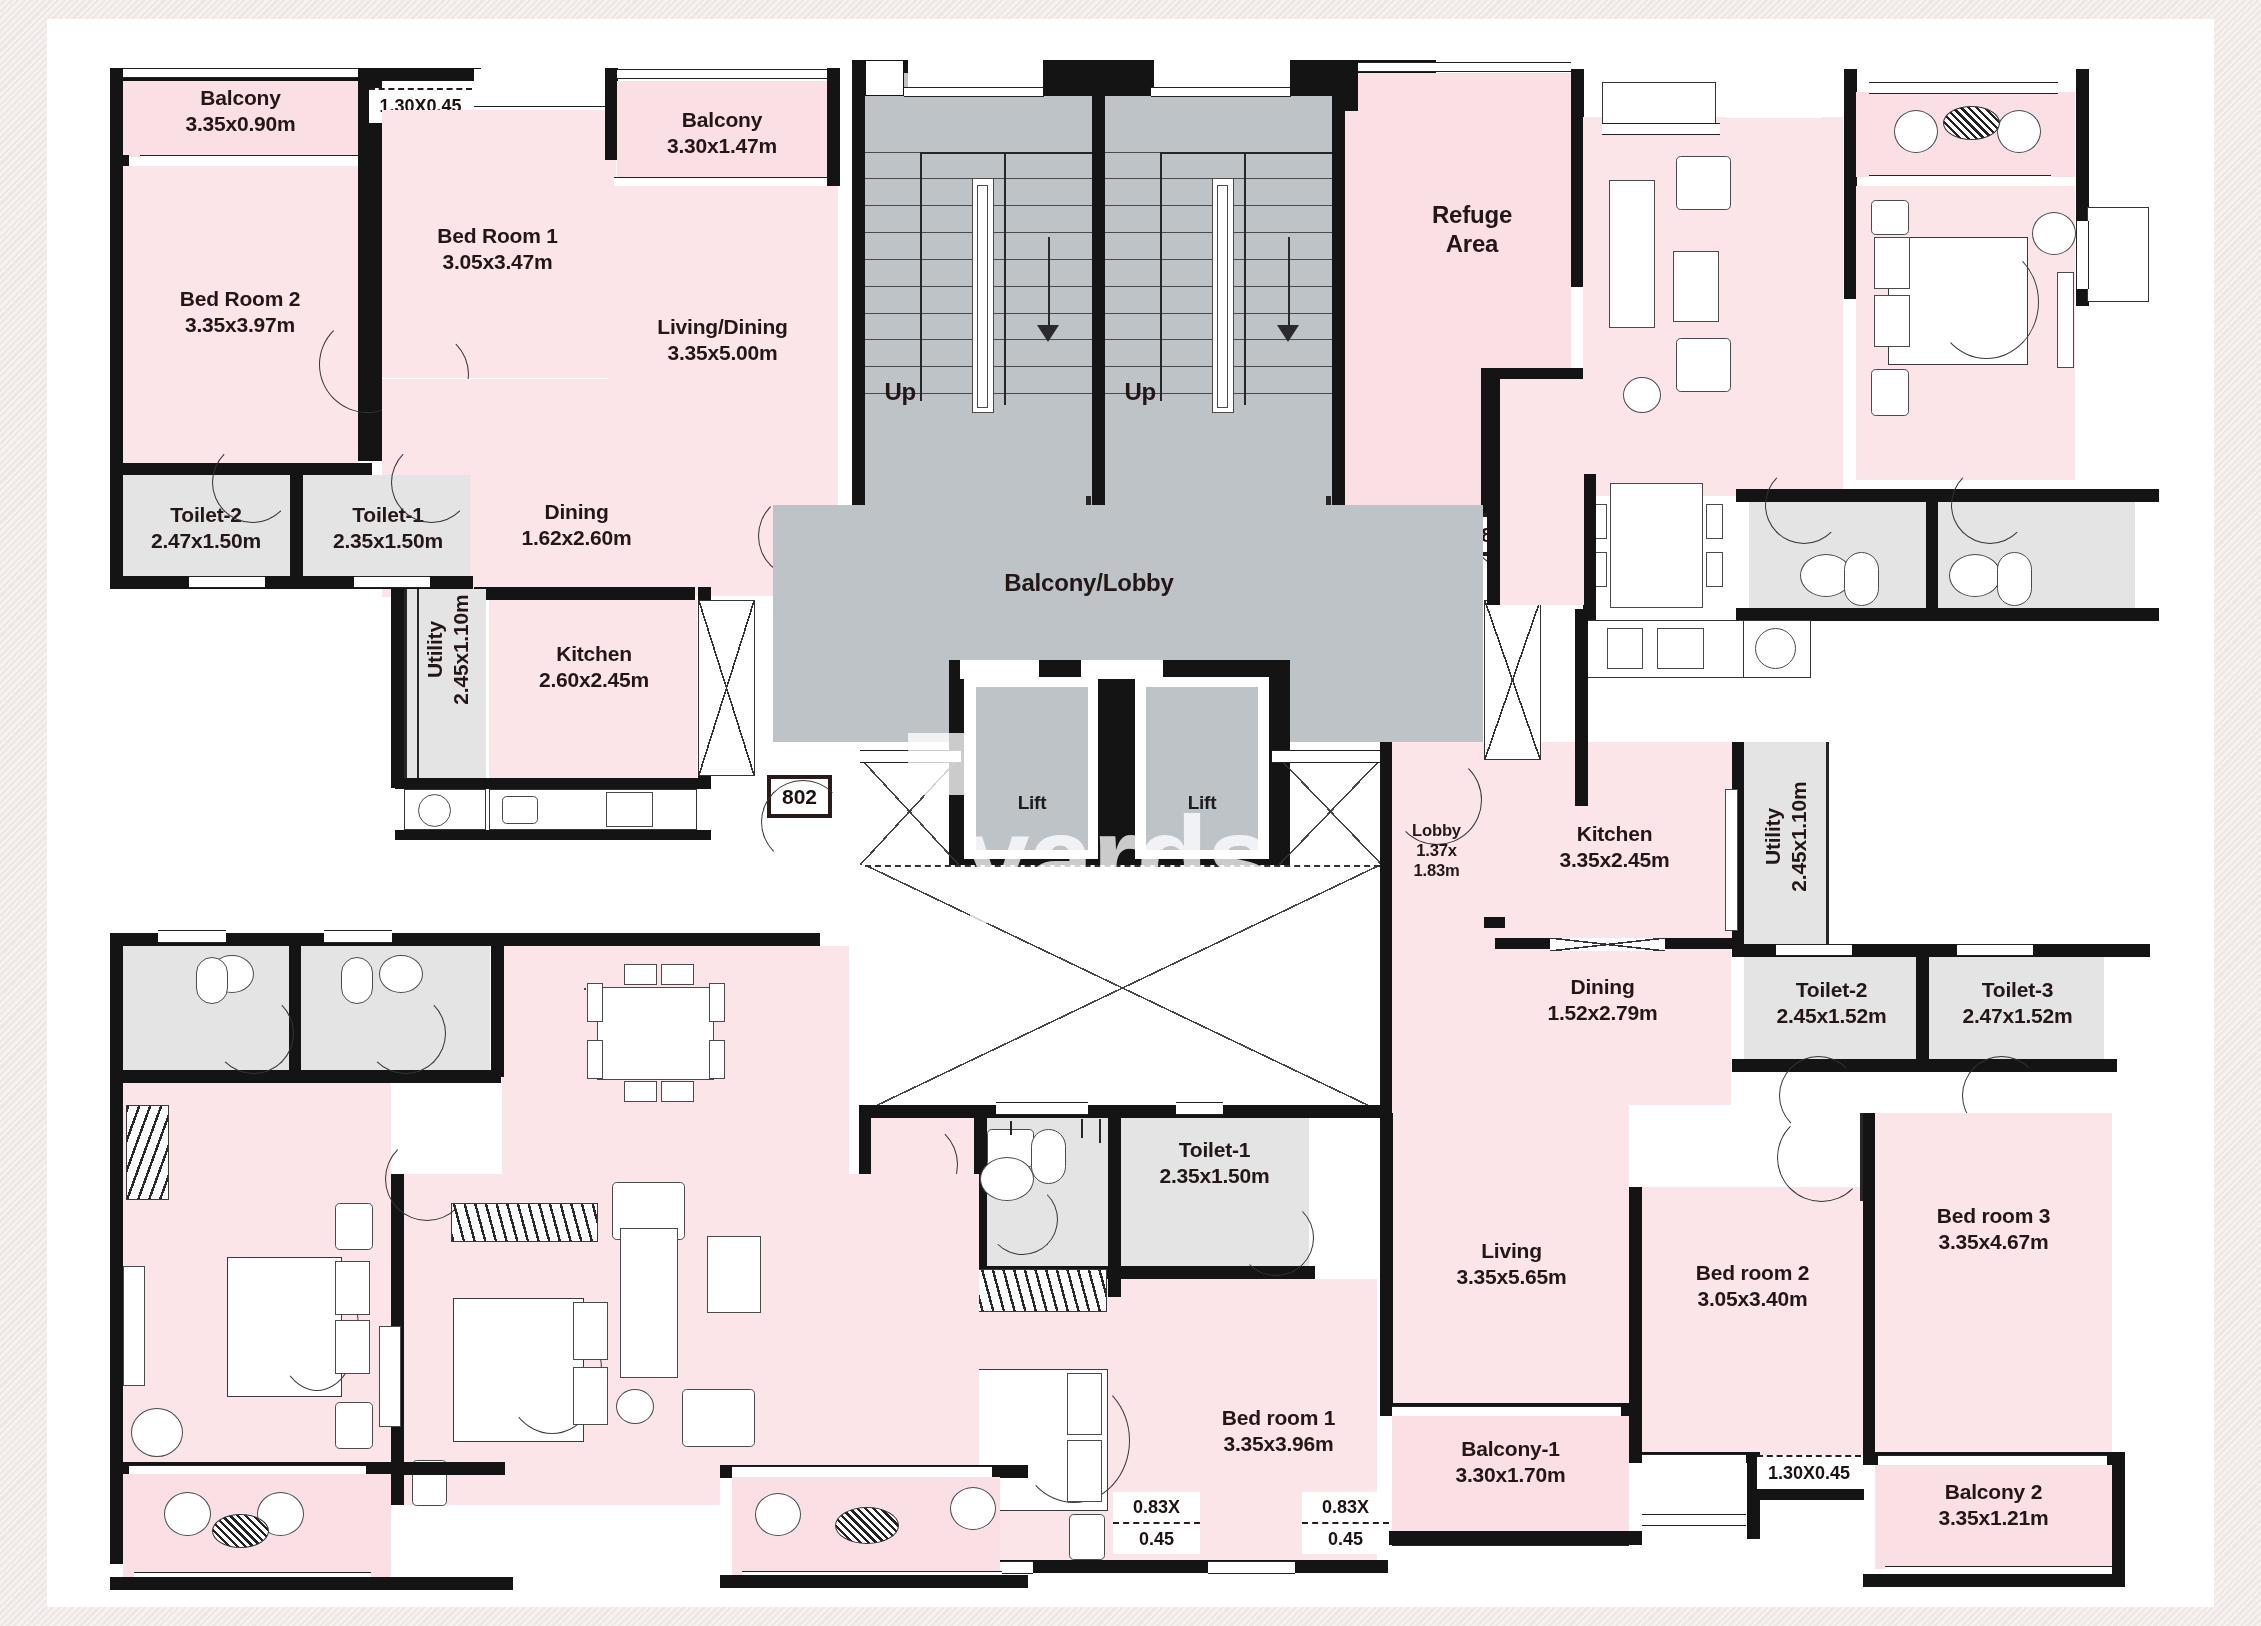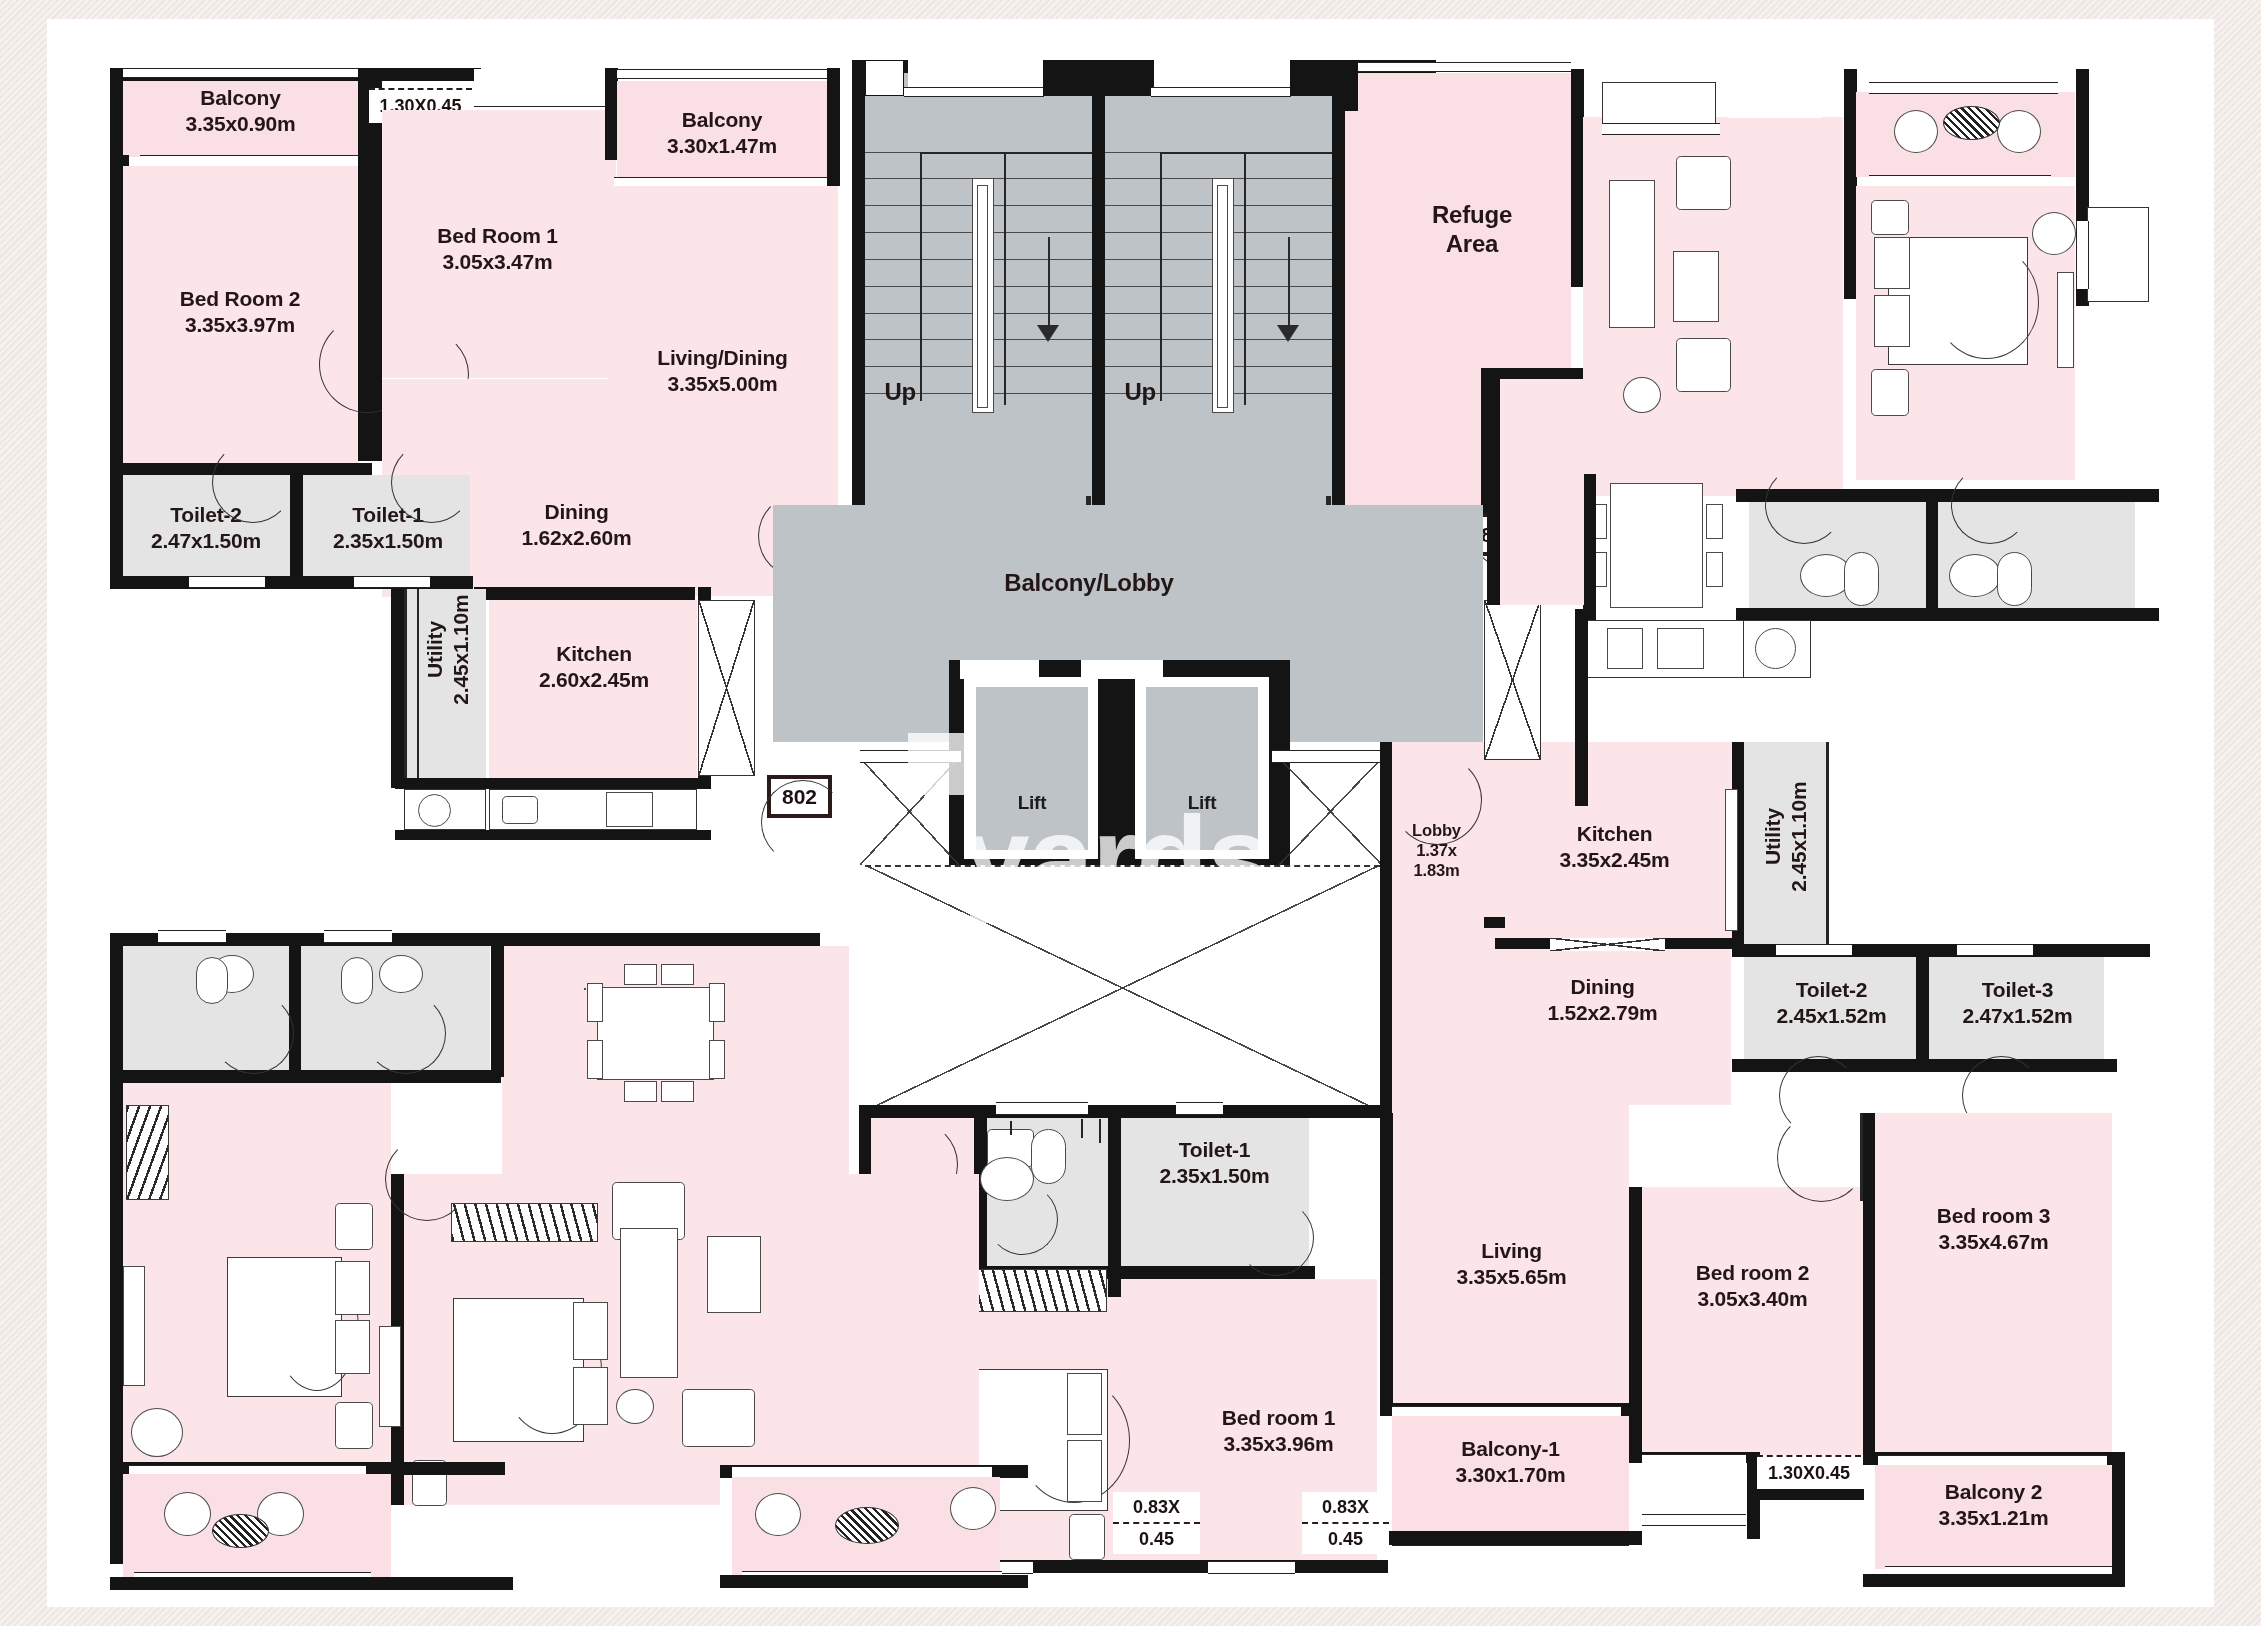--- a/index.html
+++ b/index.html
@@ -151,21 +151,21 @@
     <div class="rm pink" style="left:617px;top:81px;width:210px;height:96px;"></div>
     <div class="winline" style="left:617px;top:69px;width:213px;height:8px;"></div>
     <div class="winline" style="left:614px;top:177px;width:215px;height:9.5px;"></div>
     <div class="wall" style="left:827px;top:68px;width:12.6px;height:118px;"></div>
     <div class="lbl m" style="left:617px;top:107px;width:210px;">
       <span class="d">Balcony</span>
       <span class="d">3.30x1.47m</span>
     </div>
 
     <div class="rm pale" style="left:608px;top:186px;width:230px;height:410px;"></div>
-    <div class="lbl m" style="left:600px;top:345px;width:245px;">
+    <div class="lbl m" style="left:600px;top:314px;width:245px;">
       <span class="d">Living/Dining</span>
       <span class="d">3.35x5.00m</span>
     </div>
 
     <div class="rm pale" style="left:382px;top:379px;width:229px;height:218px;"></div>
 
     <div class="wall" style="left:110px;top:463px;width:262px;height:12.6px;"></div>
     <div class="rm grey" style="left:123px;top:475px;width:167px;height:101px;"></div>
     <div class="wall" style="left:290px;top:463px;width:12.6px;height:114px;"></div>
     <div class="rm grey" style="left:303px;top:475px;width:167px;height:101px;"></div>

